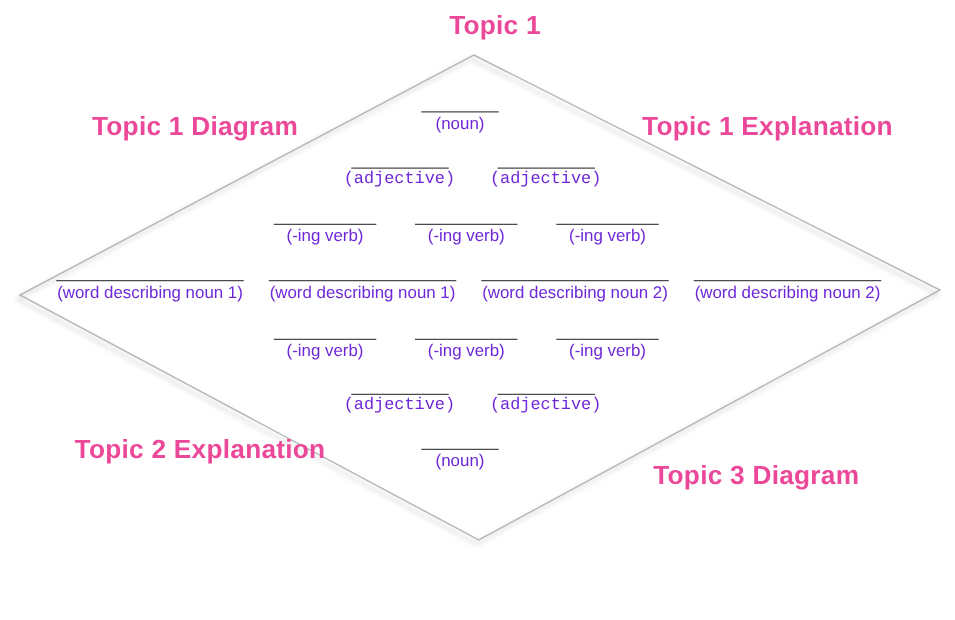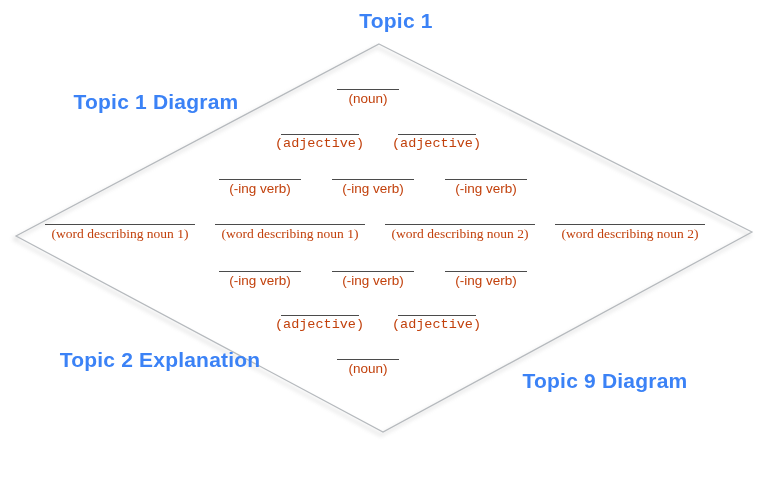--- a/index.html
+++ b/index.html
@@ -12,21 +12,21 @@
     overflow: hidden;
   }
   .diamond-svg {
     position: absolute;
     left: 0; top: 0;
     filter: drop-shadow(-2px 3px 2px rgba(125,125,125,0.45));
   }
   .heading {
     position: absolute;
     transform: translateX(-50%);
-    color: #3b82f6;
+    color: #ec4899;
     font-weight: bold;
     font-size: 21px;
     line-height: 24px;
     white-space: nowrap;
     letter-spacing: 0.2px;
   }
   #h-topic1        { left: 396px; top: 9px; }
   #h-t1-diagram    { left: 156px; top: 90px; }
   #h-t1-expl       { left: 614px; top: 90px; }
   #h-t2-expl       { left: 160px; top: 348px; }
@@ -49,51 +49,52 @@
   .r7 { top: 359px; transform: translateX(-14px); }
 
   .blank {
     display: flex;
     flex-direction: column;
     align-items: center;
   }
   .b-noun { width: 80px; }
   .b-adj  { width: 100px; font-family: Liberation Mono, monospace; }
   .b-ing  { width: 95px; }
-  .b-word { width: 158px; font-family: Liberation Serif, serif; }
+  .b-word { width: 158px; }
 
   .rule {
     height: 0;
     border-top: 1.6px solid #4b4b4b;
   }
   .b-noun .rule { width: 62px; }
   .b-adj  .rule { width: 78px; }
   .b-ing  .rule { width: 82px; }
   .b-word .rule { width: 150px; }
 
   .blank-label {
     font-size: 13.5px;
-    color: #c2410c;
+    color: #6d28d9;
     margin-top: 1px;
     white-space: nowrap;
   }
 </style>
 </head>
 <body>
 
 <div class="page">
 
   <svg class="diamond-svg" width="764" height="496" viewBox="0 0 764 496">
     <polygon points="379,44 752,232 383,432 16,236" fill="none" stroke="#b5b9bd" stroke-width="1.2"></polygon>
   </svg>
 
   <div class="heading" id="h-topic1">Topic 1</div>
   <div class="heading" id="h-t1-diagram">Topic 1 Diagram</div>
+  <div class="heading" id="h-t1-expl">Topic 1 Explanation</div>
   <div class="heading" id="h-t2-expl">Topic 2 Explanation</div>
-  <div class="heading" id="h-t2-diagram">Topic 9 Diagram</div>
+  <div class="heading" id="h-t2-diagram">Topic 3 Diagram</div>
 
   <div class="row r1">
     <div class="blank b-noun">
       <div class="rule"></div>
       <span class="blank-label">(noun)</span>
     </div>
   </div>
 
   <div class="row r2">
     <div class="blank b-adj">

